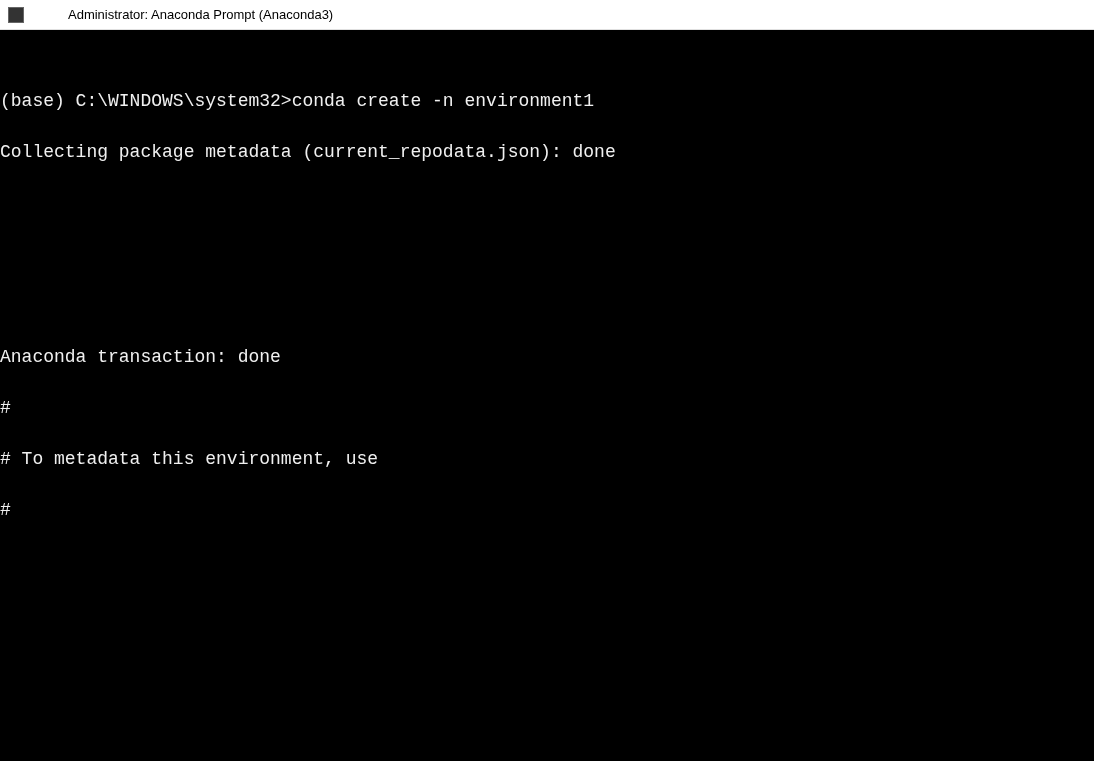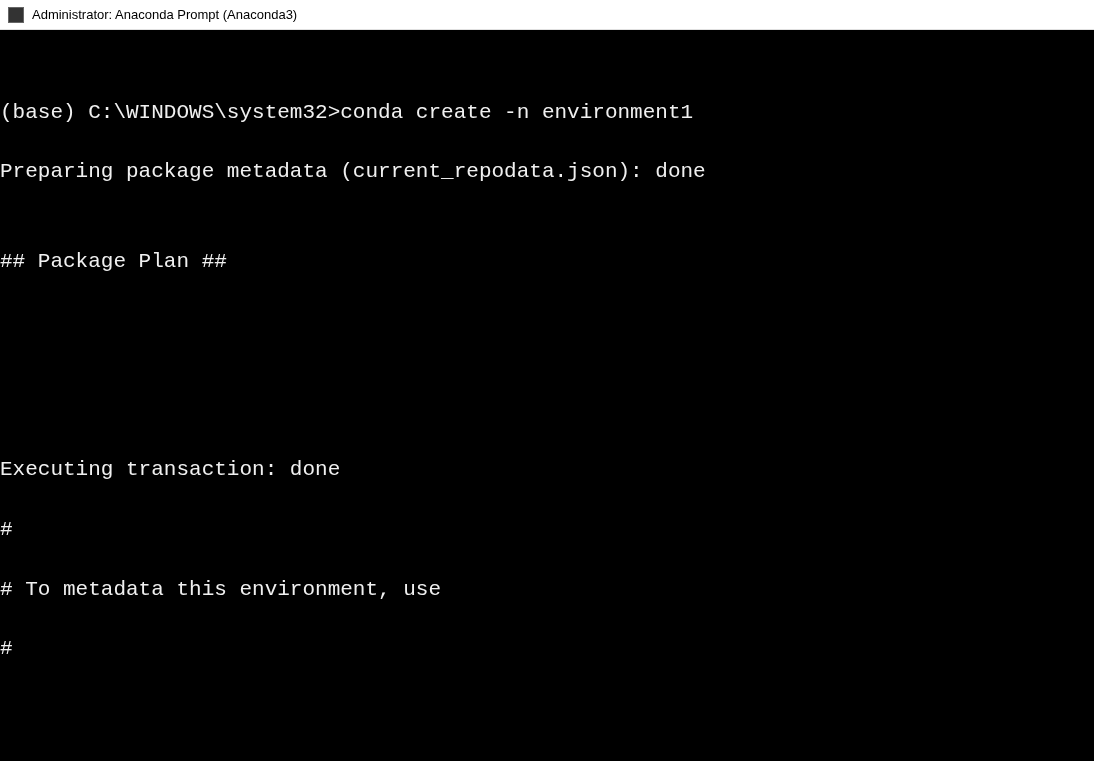--- a/index.html
+++ b/index.html
@@ -14,68 +14,68 @@
       font-family: sans-serif;
       overflow: hidden;
     }
     .titlebar {
       height: 30px;
       background: #ffffff;
       display: flex;
       align-items: center;
       padding: 0 8px;
       border-bottom: 1px solid #e0e0e0;
+      gap: 36px;
     }
     .titlebar-icon {
       width: 16px;
       height: 16px;
       margin-right: 8px;
       background: #333;
       border: 1px solid #666;
     }
     .titlebar-text {
       font-size: 13px;
       color: #000;
     }
     .terminal {
       background: #000000;
       width: 100%;
       height: calc(100% - 30px);
       padding: 8px 16px 0 0;
       font-family: Consolas, "Courier New", monospace;
-      font-size: 21px;
+      font-size: 18px;
       line-height: 1.42;
       color: #f0f0f0;
       white-space: pre;
       overflow: hidden;
     }
     .terminal-line {
       display: block;
     }
   </style>
 </head>
 <body>
 
 <div class="titlebar">
   <div class="titlebar-icon"></div>
   <div class="titlebar-text">Administrator: Anaconda Prompt (Anaconda3)</div>
 </div>
 
 <div class="terminal">
 <span class="terminal-line"></span>
 <span class="terminal-line">(base) C:\WINDOWS\system32&gt;conda create -n environment1</span>
-<span class="terminal-line">Preparing package metadata (current_repodata.json): done</span>
-<span class="terminal-line"></span>
-<span class="terminal-line">## Package Plan ##</span>
+<span class="terminal-line">Collecting package metadata (current_repodata.json): done</span>
 <span class="terminal-line"></span>
 <span class="terminal-line"></span>
 <span class="terminal-line"></span>
 <span class="terminal-line"></span>
 <span class="terminal-line"></span>
-<span class="terminal-line">Executing transaction: done</span>
+<span class="terminal-line"></span>
+<span class="terminal-line">Anaconda transaction: done</span>
 <span class="terminal-line">#</span>
 <span class="terminal-line"># To metadata this environment, use</span>
 <span class="terminal-line">#</span>
 
 
 
 
 
 <span class="terminal-line"></span>
 <span class="terminal-line"></span>

